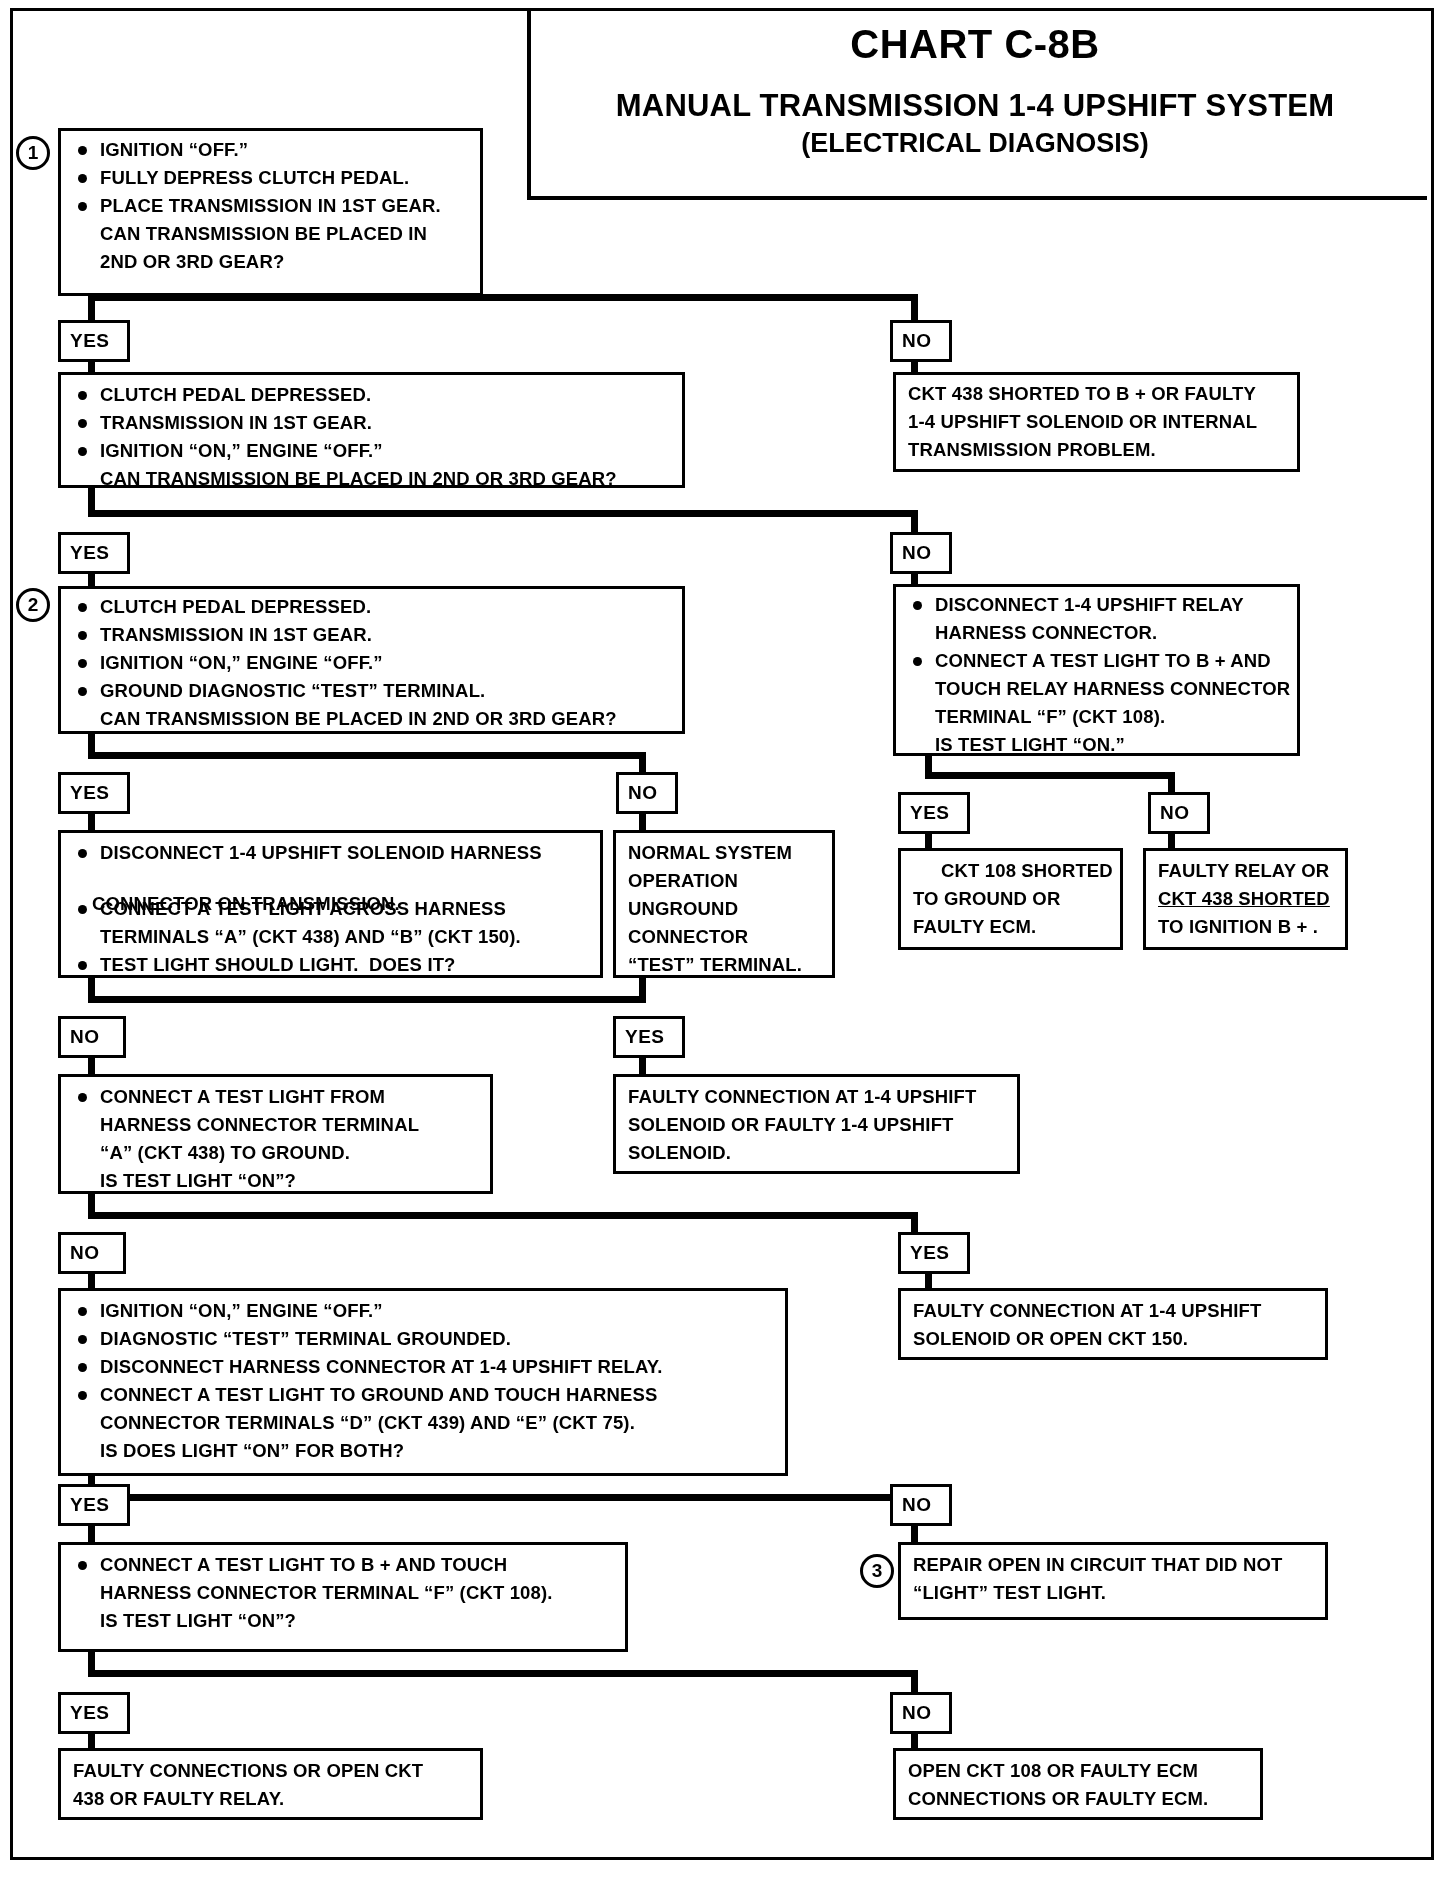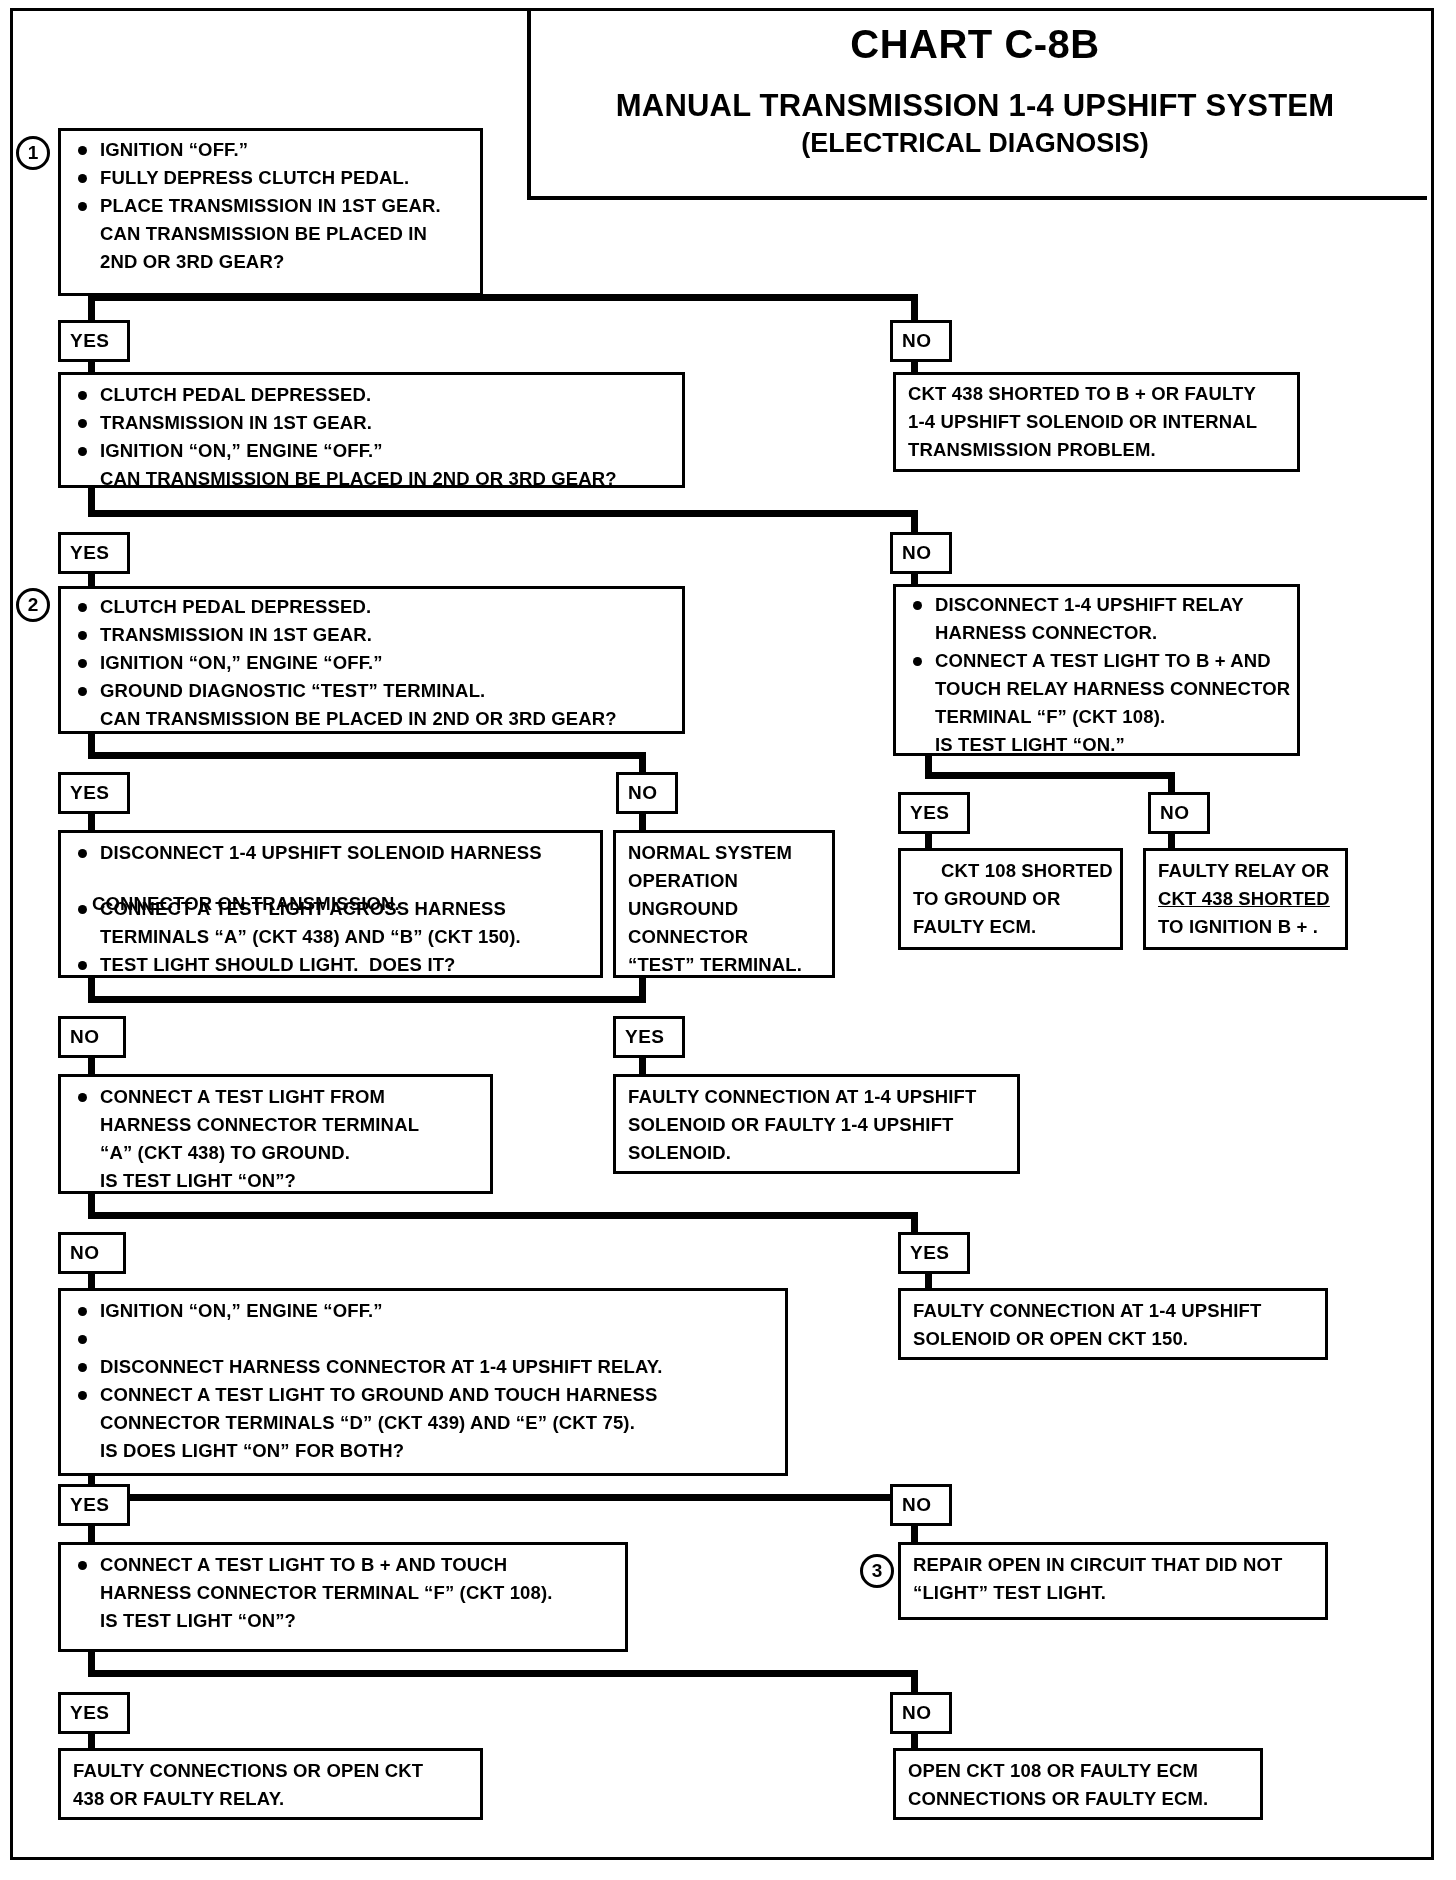--- a/index.html
+++ b/index.html
@@ -195,20 +195,21 @@
   <div class="box" style="left:898px;top:1288px;width:430px;height:72px;"></div>
   <div class="txt" style="left:913px;top:1297px;">FAULTY CONNECTION AT 1-4 UPSHIFT</div>
   <div class="txt" style="left:913px;top:1325px;">SOLENOID OR OPEN CKT 150.</div>
 
   <div class="box" style="left:58px;top:1288px;width:730px;height:188px;"></div>
   <div class="bullet" style="left:78px;top:1307px;"></div>
   <div class="bullet" style="left:78px;top:1335px;"></div>
   <div class="bullet" style="left:78px;top:1363px;"></div>
   <div class="bullet" style="left:78px;top:1391px;"></div>
   <div class="txt" style="left:100px;top:1297px;">IGNITION “ON,” ENGINE “OFF.”</div>
+  <div class="txt" style="left:100px;top:1325px;">DIAGNOSTIC “TEST” TERMINAL GROUNDED.</div>
   <div class="txt" style="left:100px;top:1353px;">DISCONNECT HARNESS CONNECTOR AT 1-4 UPSHIFT RELAY.</div>
   <div class="txt" style="left:100px;top:1381px;">CONNECT A TEST LIGHT TO GROUND AND TOUCH HARNESS</div>
   <div class="txt" style="left:100px;top:1409px;">CONNECTOR TERMINALS “D” (CKT 439) AND “E” (CKT 75).</div>
   <div class="txt" style="left:100px;top:1437px;">IS DOES LIGHT “ON” FOR BOTH?</div>
 
   <div class="v" style="left:88px;top:1476px;height:24px;"></div>
   <div class="h" style="left:88px;top:1494px;width:830px;"></div>
   <div class="v" style="left:911px;top:1494px;height:24px;"></div>
 
   <div class="lbl" style="left:58px;top:1484px;width:72px;height:42px;">YES</div>

